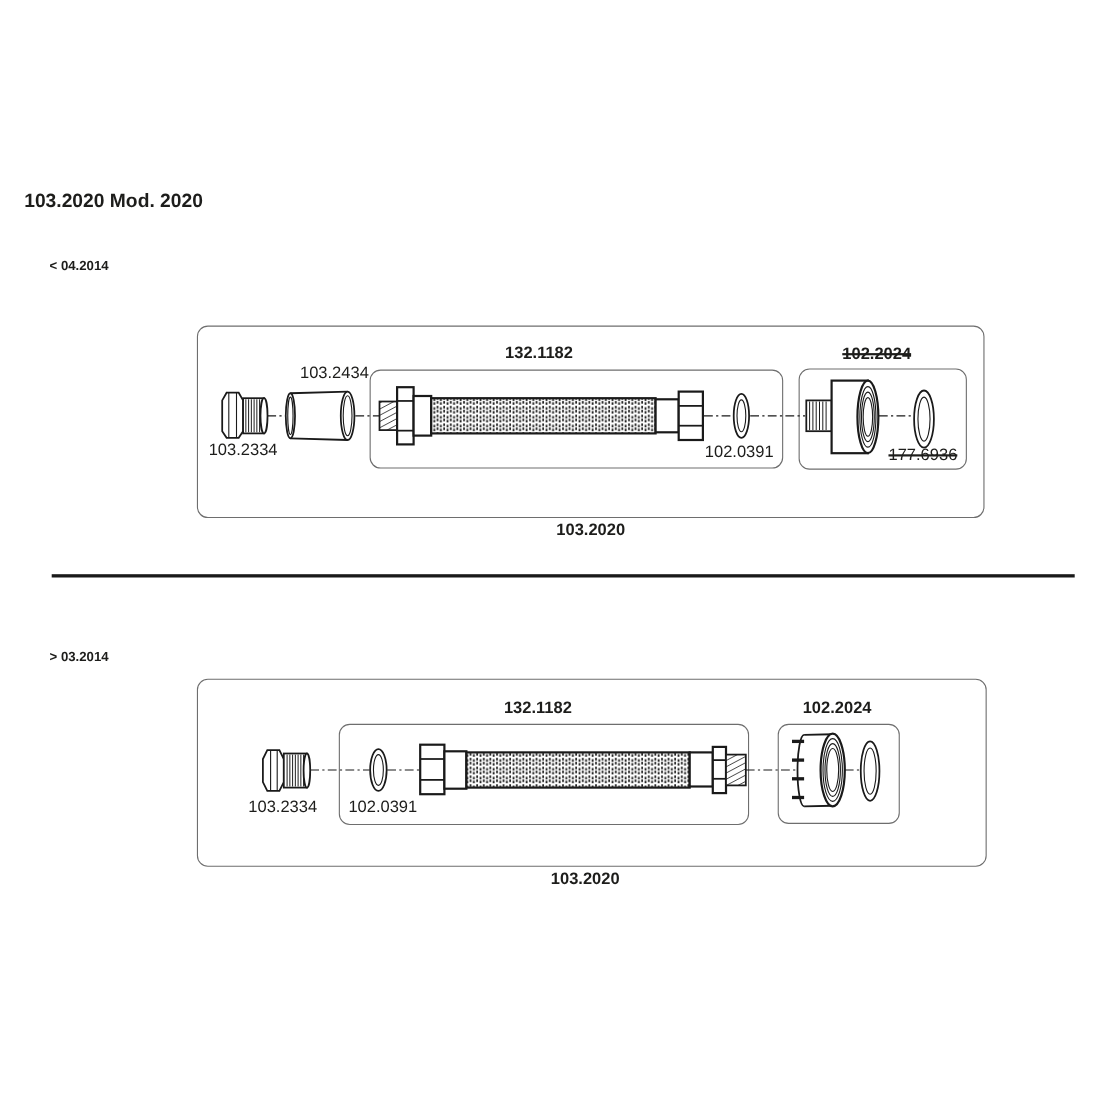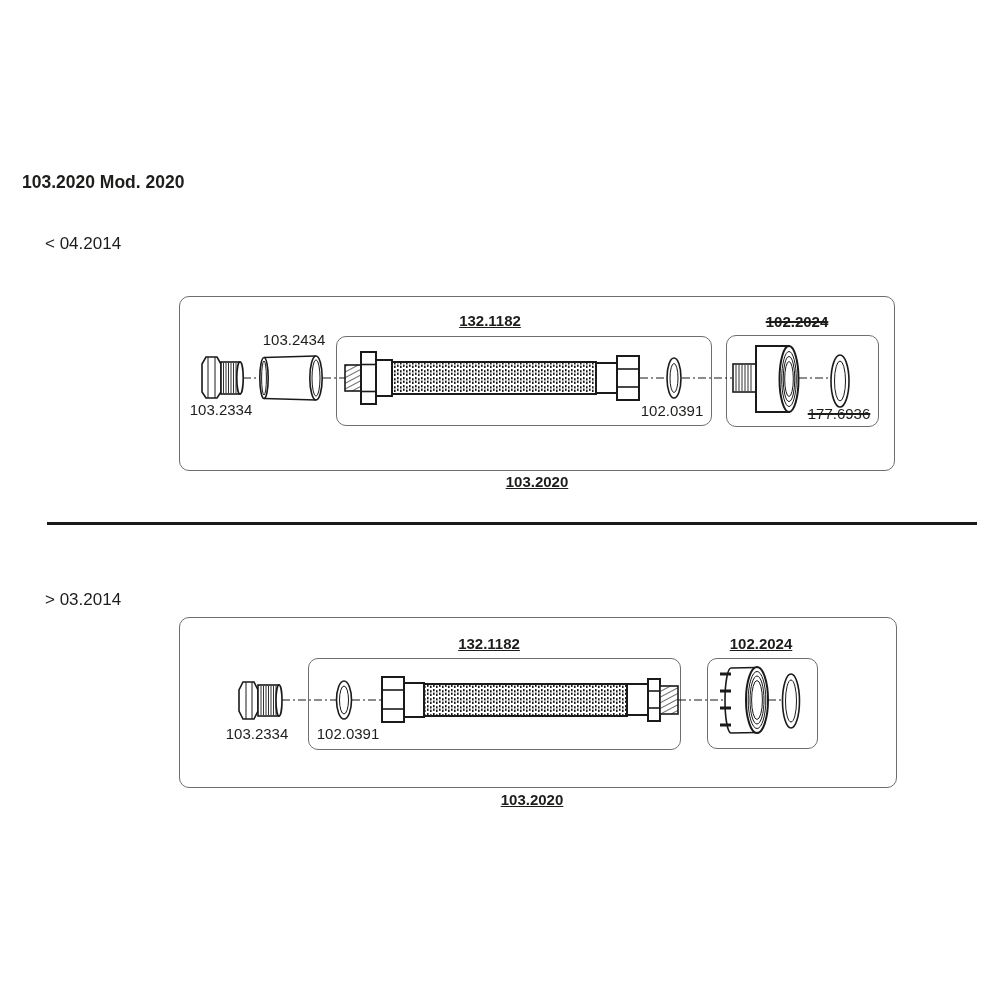--- a/index.html
+++ b/index.html
@@ -9,40 +9,40 @@
     overflow:hidden;
   }
   .box{
     position:absolute;border:1.5px solid #6e6e6e;border-radius:10px;
     background:transparent;box-sizing:border-box;
   }
   .plabel{
     position:absolute;font-size:15px;white-space:nowrap;
     transform:translateX(-50%);color:#1d1d1b;line-height:1.1;
   }
-  .bold{font-weight:bold;text-decoration:underline;}
+  .bold{font-weight:bold;}
   .struck{text-decoration:line-through;text-decoration-thickness:1.6px;}
   .header-title{position:absolute;left:22px;top:172px;font-size:17.5px;font-weight:bold;}
-  .period{position:absolute;left:45px;font-size:17px;font-weight:normal;}
+  .period{position:absolute;left:45px;font-size:12px;font-weight:bold;}
   .divider{position:absolute;left:47px;top:522px;width:930px;height:3px;background:#1a1a1a;}
   svg.layer{position:absolute;left:0;top:0;pointer-events:none;}
 </style>
 </head>
 <body>
 
 <div id="canvas">
 
   <div class="header-title">103.2020 Mod. 2020</div>
   <div class="period" style="top:234px;">&lt; 04.2014</div>
 
   <div class="box" style="left:179px;top:296px;width:716px;height:175px;"></div>
   <div class="box" style="left:336px;top:336px;width:376px;height:90px;"></div>
   <div class="box" style="left:726px;top:335px;width:153px;height:92px;"></div>
 
-  <div class="plabel" style="left:294px;top:332px;">103.2434</div>
+  <div class="plabel" style="left:304px;top:332px;">103.2434</div>
   <div class="plabel bold" style="left:490px;top:313px;">132.1182</div>
   <div class="plabel bold struck" style="left:797px;top:314px;">102.2024</div>
   <div class="plabel" style="left:221px;top:402px;">103.2334</div>
   <div class="plabel" style="left:672px;top:403px;">102.0391</div>
   <div class="plabel struck" style="left:839px;top:406px;">177.6936</div>
   <div class="plabel bold" style="left:537px;top:474px;">103.2020</div>
 
   <div class="divider"></div>
   <div class="period" style="top:590px;">&gt; 03.2014</div>
 

